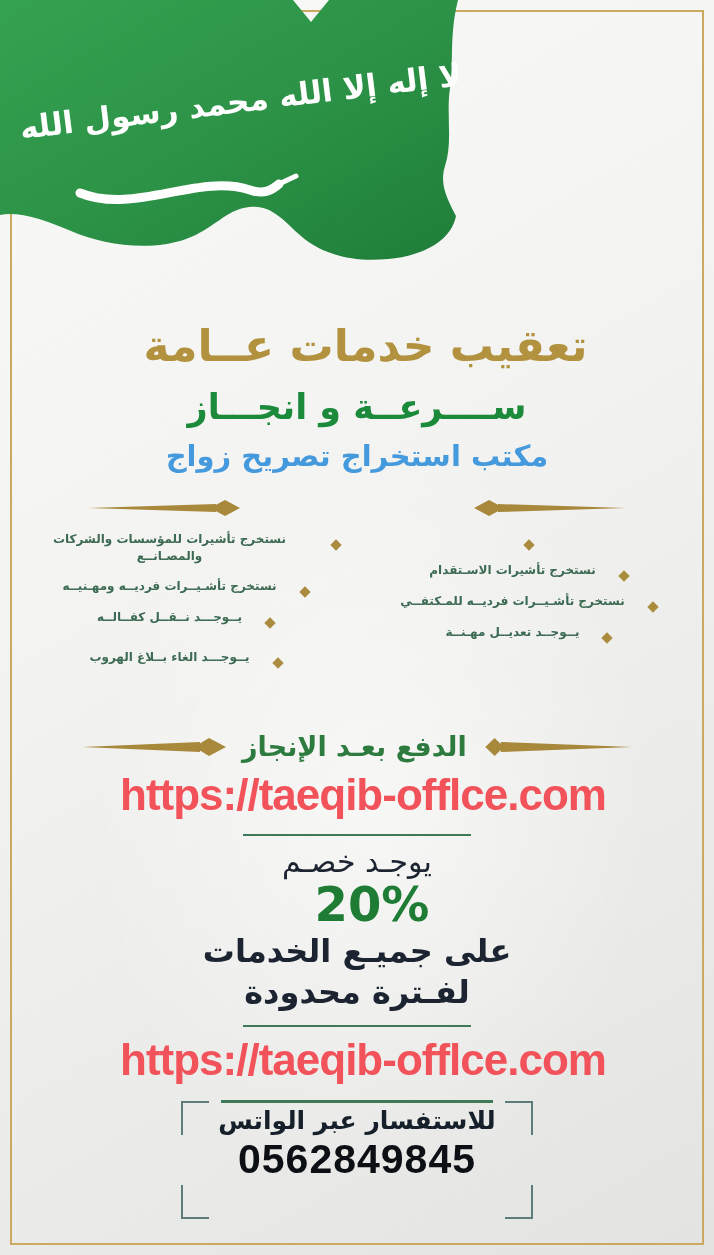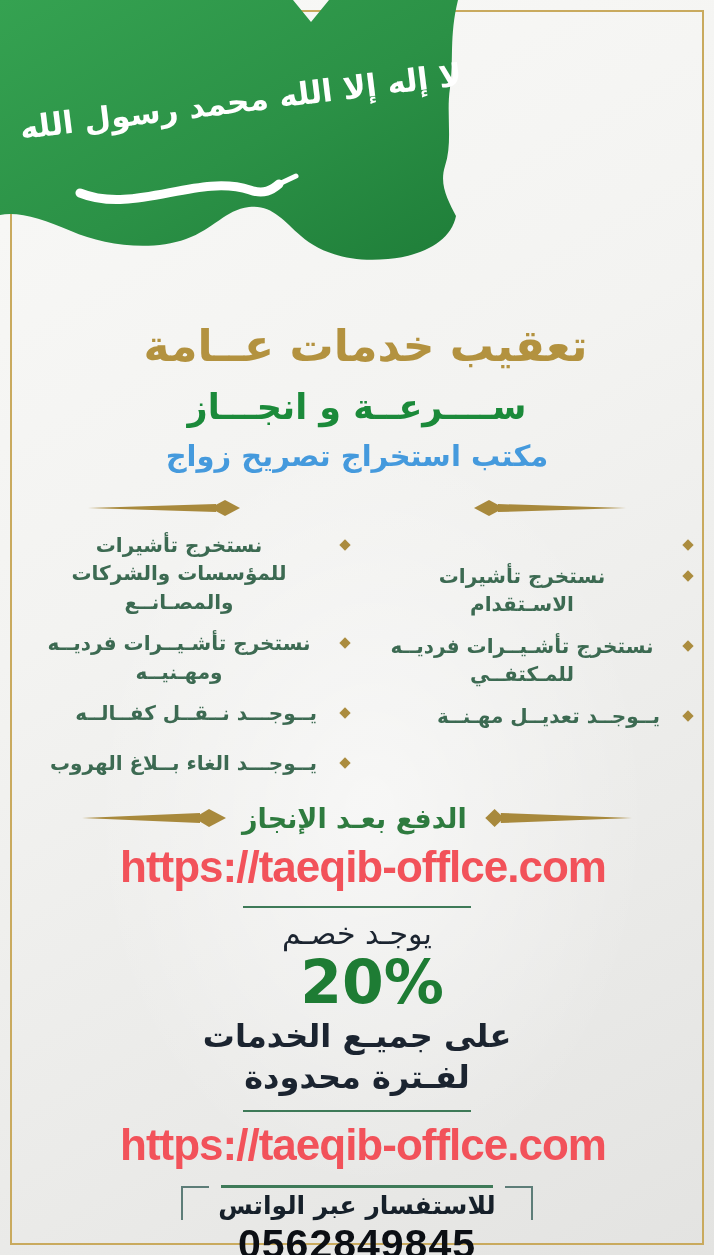--- a/index.html
+++ b/index.html
@@ -16,34 +16,34 @@
 
   .title{margin:0;padding-top:320px;font-size:44px;font-weight:bold;color:#b3923f;letter-spacing:1px;padding-left:17px;}
   .subtitle{margin-top:16px;font-size:35px;font-weight:bold;color:#1b8a3a;}
   .tagline{margin-top:12px;font-size:29px;font-weight:bold;color:#459add;}
 
   .arrows-row{display:flex;justify-content:space-between;align-items:center;padding:0 88px;margin-top:22px;height:26px;}
   .arr{display:block;}
 
   .columns{display:flex;gap:16px;padding:0 22px;margin-top:10px;min-height:196px;}
   .col{flex:1;min-width:0;}
-  .service{display:flex;gap:24px;margin-bottom:13px;
-    color:#3c6a52;font-weight:bold;font-size:20px;line-height:1.42;}
+  .service{display:flex;gap:24px;justify-content:center;margin-bottom:13px;
+    color:#3c6a52;font-weight:bold;font-size:12px;line-height:1.42;}
   .service .txt{max-width:276px;text-align:center;}
   .diamond{flex:none;width:8px;height:8px;background:#ab8c3e;transform:rotate(45deg);margin-top:10px;}
 
-  .payment{display:flex;align-items:center;gap:10px;padding:0 82px;margin-top:12px;}
+  .payment{display:flex;align-items:center;gap:10px;padding:0 82px;margin-top:4px;}
   .payment-label{color:#2e7b3f;font-weight:bold;font-size:27px;white-space:nowrap;}
   .grow{flex:1;}
 
   .url{font-family:Liberation Sans, sans-serif;font-weight:bold;color:#f2525a;
     font-size:44px;letter-spacing:-1px;margin-top:8px;direction:ltr;padding-left:12px;}
   .sep{width:228px;height:2px;background:#3e7a58;margin:14px auto 0;}
   .disc-label{margin-top:8px;font-size:30px;font-weight:normal;color:#1b2430;}
-  .disc-value{font-size:60px;font-weight:bold;color:#1e7c34;line-height:1.05;direction:ltr;margin-left:30px;}
+  .disc-value{font-size:48px;font-weight:bold;color:#1e7c34;line-height:1.05;direction:ltr;margin-left:30px;}
   .disc-scope,.disc-period{font-size:32px;font-weight:bold;color:#1b2430;margin-top:3px;}
 
   .contact{position:relative;width:352px;height:118px;margin:16px auto 0;}
   .corner{position:absolute;width:26px;height:32px;border:0 solid #5d7d78;}
   .corner.tl{top:0;left:0;border-top-width:2px;border-left-width:2px;}
   .corner.tr{top:0;right:0;border-top-width:2px;border-right-width:2px;}
   .corner.bl{bottom:0;left:0;border-bottom-width:2px;border-left-width:2px;}
   .corner.br{bottom:0;right:0;border-bottom-width:2px;border-right-width:2px;}
   .hline{position:absolute;left:40px;right:40px;height:3px;background:#3e7a58;}
   .hline.top{top:-1px;}

